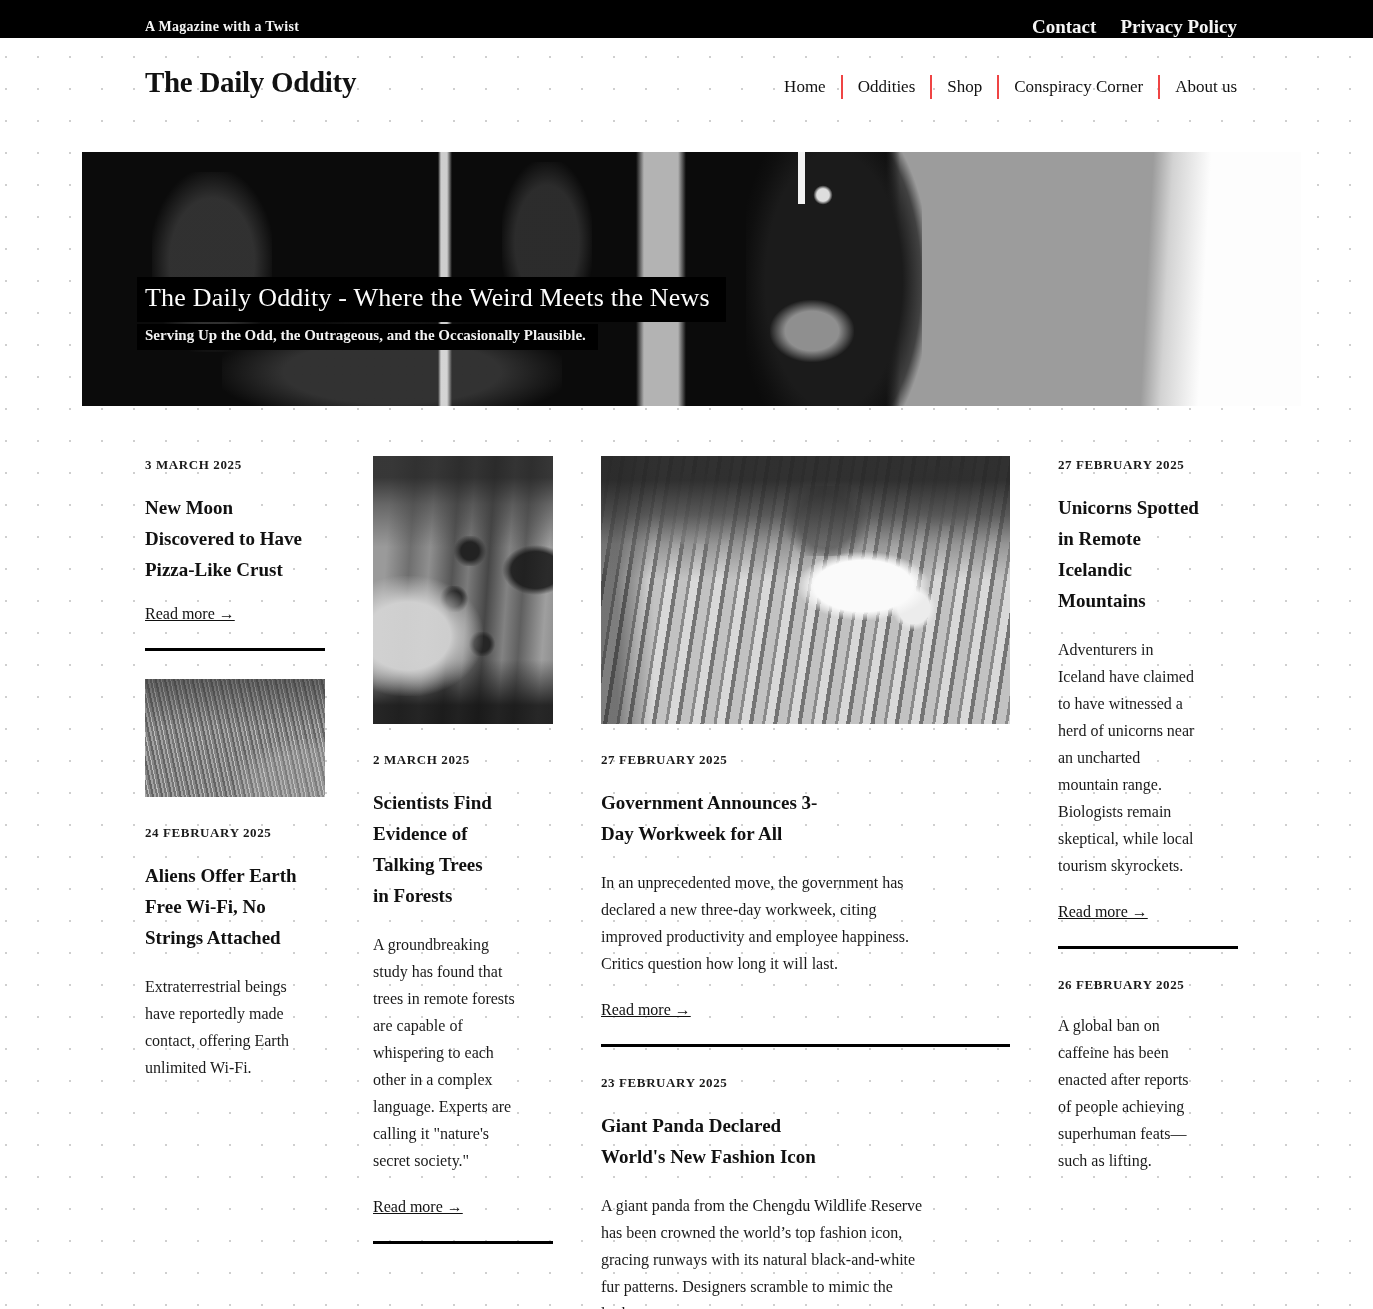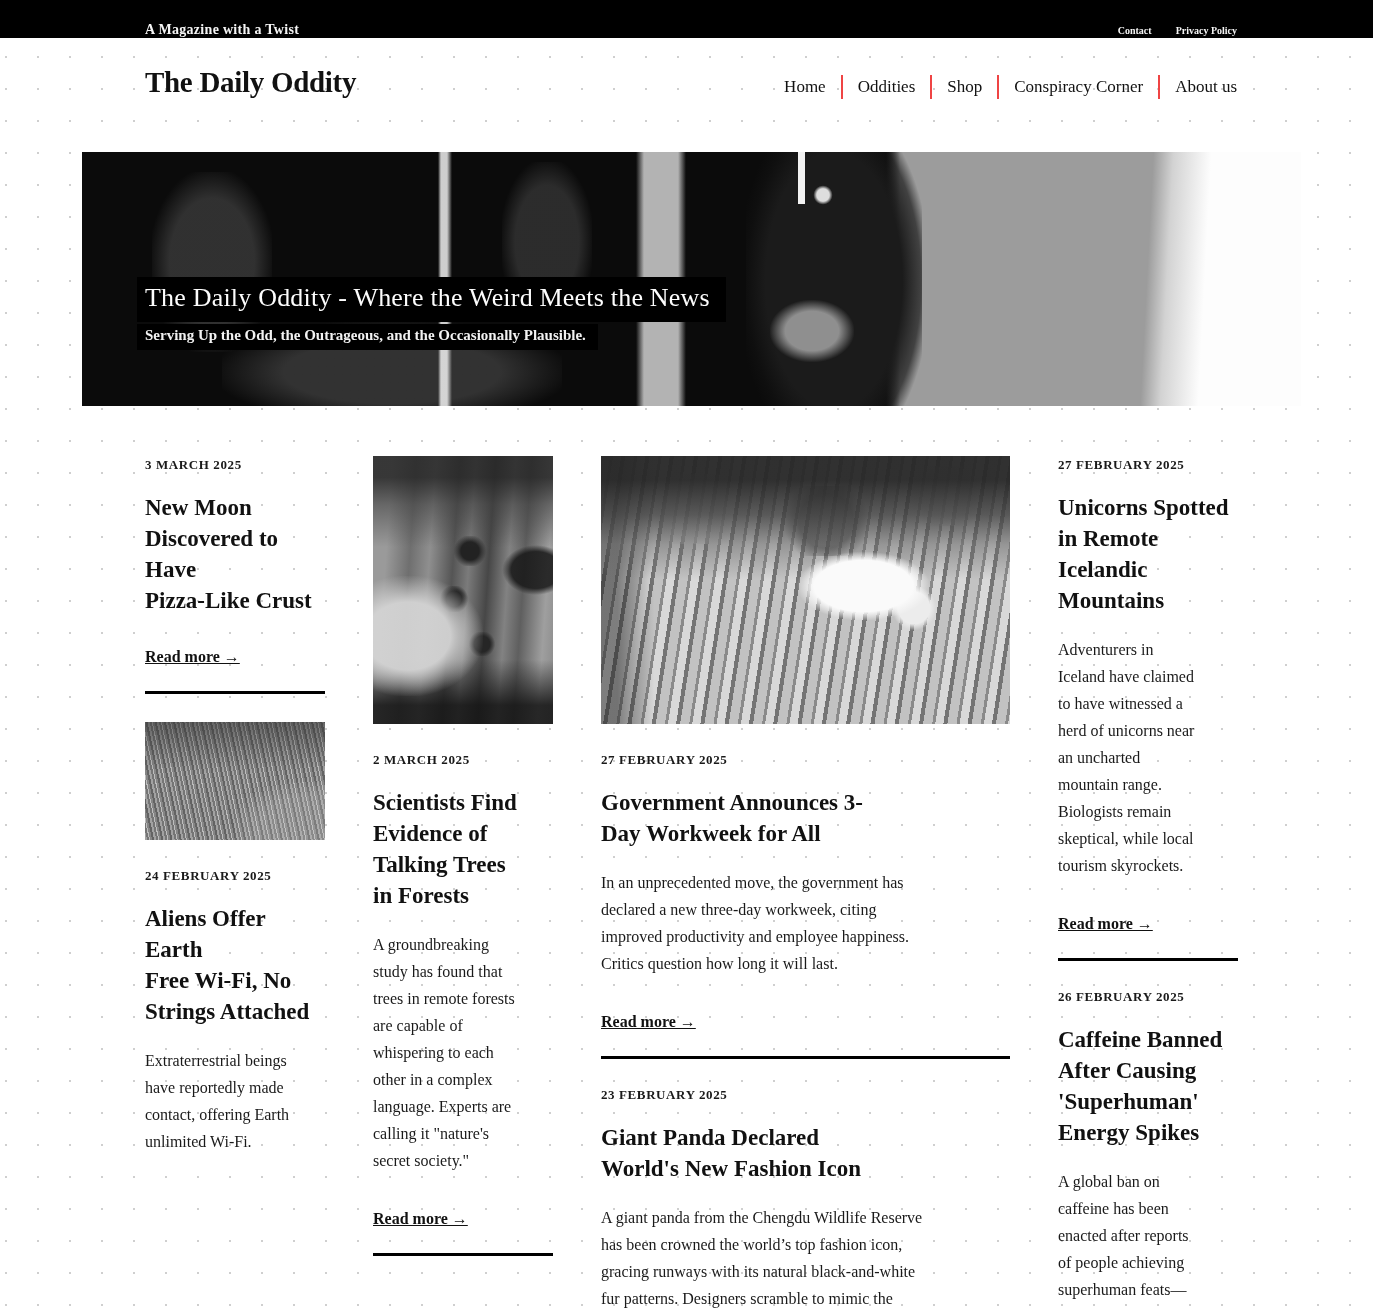--- a/index.html
+++ b/index.html
@@ -13,21 +13,21 @@
     background-size:32px 32px;
     background-position:22px 9px;
   }
   .container { width:1092px; margin-left:145px; }
 
   
   .topbar { background:#000; height:38px; display:flex; align-items:flex-end; }
   .topbar-inner { display:flex; justify-content:space-between; align-items:center; }
   .tagline { color:#f5f5f5; font-size:14px; font-weight:700; letter-spacing:0.3px; }
   .topbar-links { display:flex; gap:24px; }
-  .topbar-links a { color:#f5f5f5; font-size:10px; font-weight:700; text-decoration:none; cursor:pointer; }
+  .topbar-links a { color:#f5f5f5; font-size:19px; font-weight:700; text-decoration:none; cursor:pointer; }
 
   
   .header-inner { display:flex; justify-content:space-between; align-items:flex-end; padding:28px 0 0; }
   .logo { font-size:29px; font-weight:700; color:#111; letter-spacing:-0.3px; text-decoration:none; cursor:pointer; }
   nav { display:flex; align-items:center; }
   .nav-item { font-size:17px; color:#111; text-decoration:none; padding:2px 15px; cursor:pointer; }
   .nav-item:first-child { padding-left:0; }
   .nav-item:last-child { padding-right:0; }
   .nav-item + .nav-item { border-left:2px solid #ef4444; }
 
@@ -71,23 +71,23 @@
     display:block; width:fit-content; margin:2px 0 0;
     background:#000; color:#f2f2f2;
     font-size:15px; font-weight:700;
     padding:3px 12px 6px 8px;
   }
 
   
   .grid { display:grid; grid-template-columns:180px 180px 409px 180px; column-gap:48px; margin-top:50px; }
   article { margin:0; }
   .date { font-size:13px; font-weight:700; letter-spacing:0.6px; margin:1px 0 19px; }
-  .title { font-size:23px; line-height:31px; font-weight:700; margin:0 0 20px; white-space:pre-line; color:#111; cursor:pointer; }
+  .title { font-size:19px; line-height:31px; font-weight:700; margin:0 0 20px; white-space:pre-line; color:#111; cursor:pointer; }
   .excerpt { font-size:16px; line-height:27px; margin:0 0 24px; white-space:pre-line; }
-  .readmore { display:inline-block; font-size:16px; font-weight:700; color:#111; text-decoration:underline; margin:12px 0 25px; cursor:pointer; }
+  .readmore { display:inline-block; font-size:16px; font-weight:400; color:#111; text-decoration:underline; margin:0 0 25px; cursor:pointer; }
   .rule { border:none; border-top:3px solid #000; width:100%; margin:0 0 28px; }
 
   
   .thumb { width:100%; margin-bottom:28px; }
   .thumb-tree {
     height:268px;
     background:
       linear-gradient(180deg, rgba(38,38,38,0.85) 0 8%, rgba(60,60,60,0.55) 18%, rgba(0,0,0,0) 34%),
       radial-gradient(ellipse at center, rgba(22,22,22,0.85) 0 50%, rgba(0,0,0,0) 68%) 128px 88px / 70px 52px no-repeat,
       radial-gradient(ellipse at center, rgba(212,212,212,0.95) 0 40%, rgba(0,0,0,0) 72%) -40px 120px / 150px 120px no-repeat,
@@ -236,24 +236,20 @@
 an uncharted
 mountain range.
 Biologists remain
 skeptical, while local
 tourism skyrockets.</p>
       <a class="readmore">Read more →</a>
       <hr class="rule">
     </article>
     <article>
       <div class="date">26 FEBRUARY 2025</div>
-      <h2 class="title">Caffeine Banned
-After Causing
-'Superhuman'
-Energy Spikes</h2>
       <p class="excerpt">A global ban on
 caffeine has been
 enacted after reports
 of people achieving
 superhuman feats—
 such as lifting.</p>
     </article>
   </div>
 
 </main>

